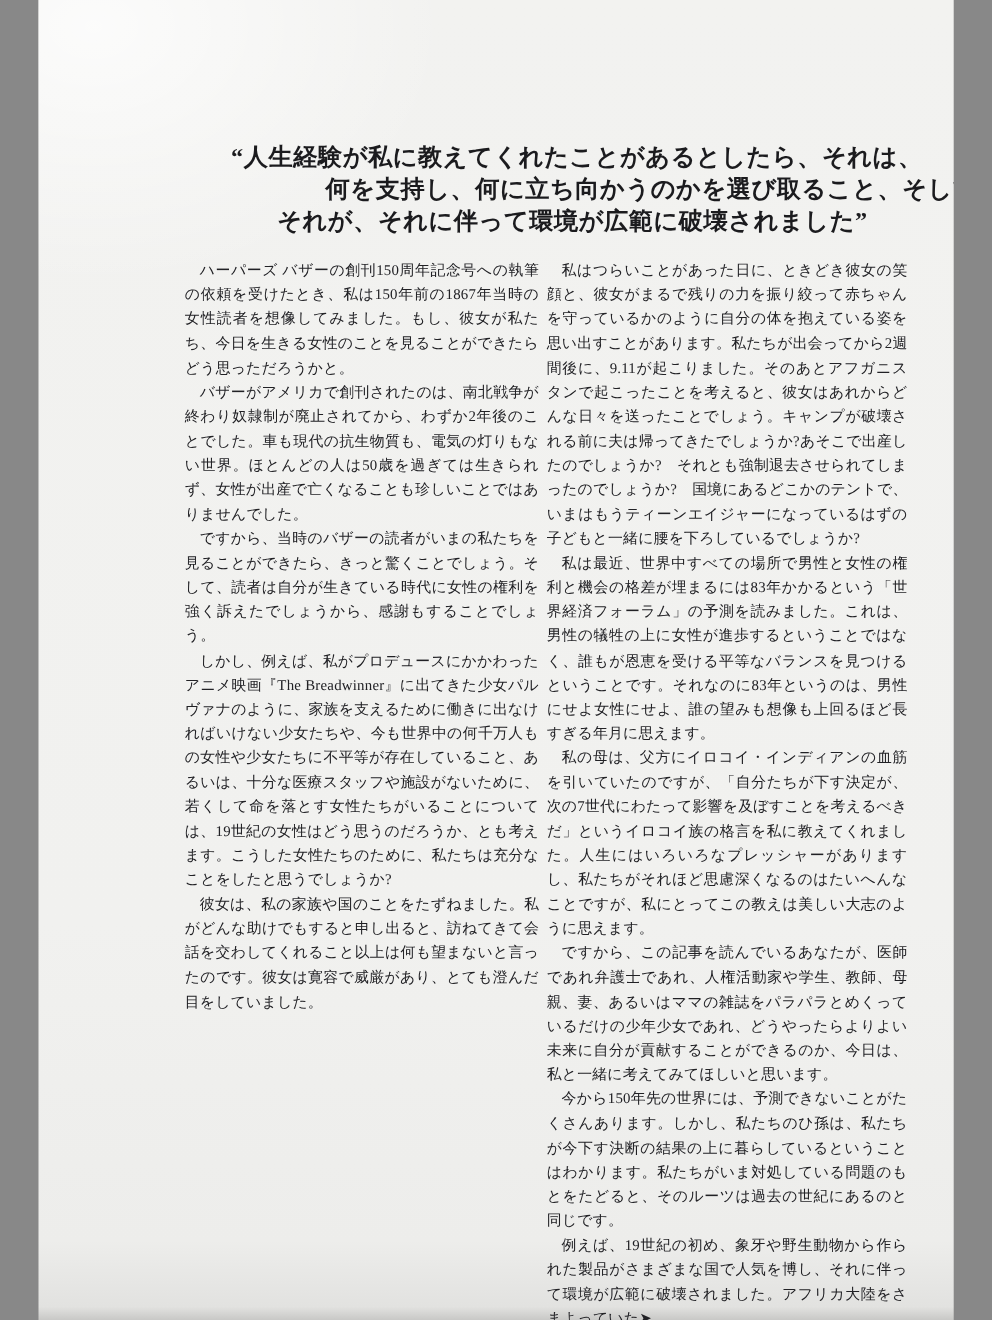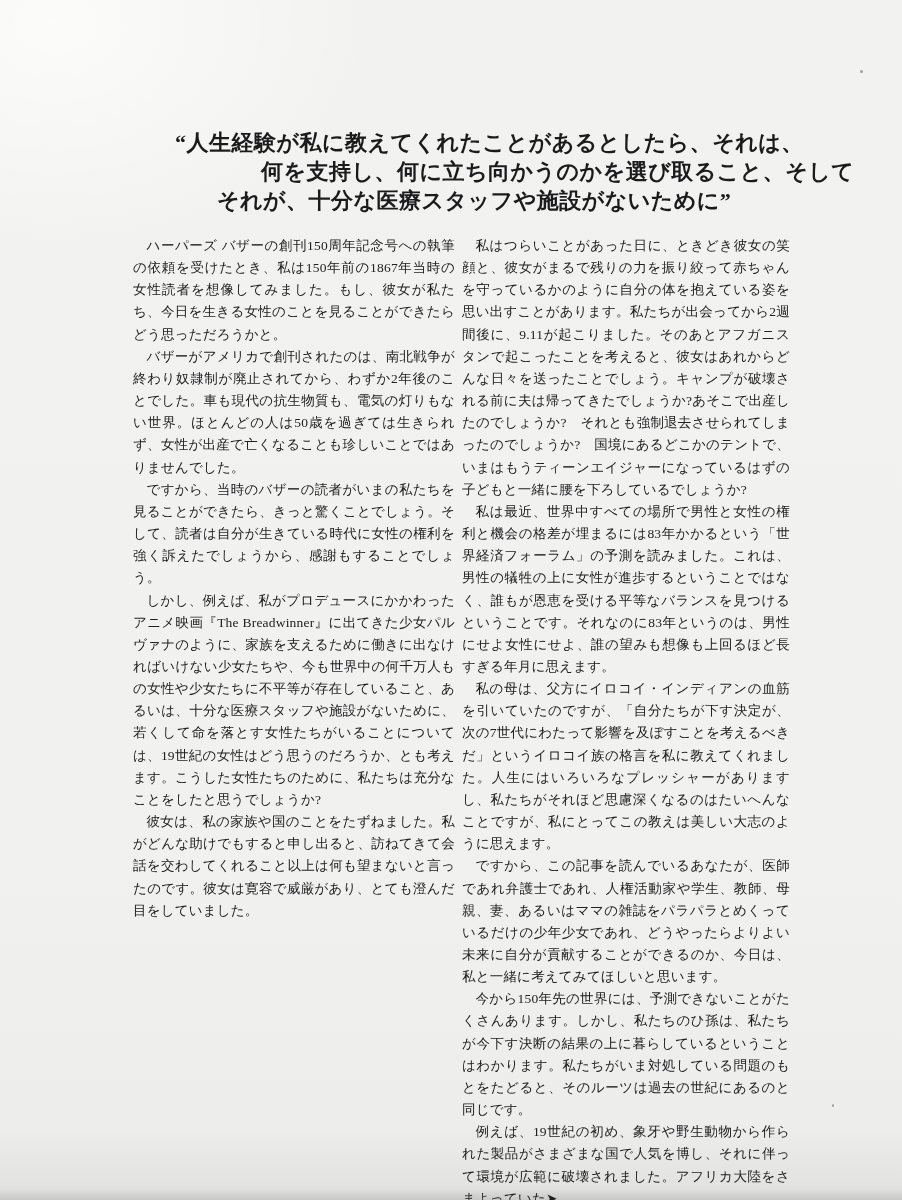--- a/index.html
+++ b/index.html
@@ -2,21 +2,21 @@
 <html><head>
 <meta charset="utf-8">
 <style>
   html, body {
     margin: 0;
     padding: 0;
     background: #888;
   }
   .page {
     position: relative;
-    width: 902px;
+    width: 832px;
     height: 1200px;
     margin: 0 auto;
     overflow: hidden;
     background:
       radial-gradient(ellipse 520px 380px at 6% 2%, rgba(255,255,255,0.75), rgba(255,255,255,0) 62%),
       linear-gradient(180deg, #f2f2f0 0%, #f1f1ef 70%, #ededeb 94%, #e2e2e0 99%, #c8c8c6 100%);
     font-family: "Liberation Serif", "DejaVu Serif", serif;
   }
   .scan-speck {
     position: absolute;
@@ -94,21 +94,21 @@
 
 <div class="page">
 
   <div class="scan-speck speck-1"></div>
   <div class="scan-speck speck-2"></div>
   <div class="scan-speck speck-3"></div>
 
   <header class="quote-block">
     <div class="quote-line l1">“人生経験が私に教えてくれたことがあるとしたら、それは、</div>
     <div class="quote-line l2">何を支持し、何に立ち向かうのかを選び取ること、そして</div>
-    <div class="quote-line l3">それが、十分な医療スタッフや施設がないために”</div>
+    <div class="quote-line l3">それが、それに伴って環境が広範に破壊されました”</div>
   </header>
 
   <main class="columns">
     <div class="col col-left">
       <p>ハーパーズ バザーの創刊150周年記念号への執筆の依頼を受けたとき、私は150年前の1867年当時の女性読者を想像してみました。もし、彼女が私たち、今日を生きる女性のことを見ることができたらどう思っただろうかと。</p>
       <p>バザーがアメリカで創刊されたのは、南北戦争が終わり奴隷制が廃止されてから、わずか2年後のことでした。車も現代の抗生物質も、電気の灯りもない世界。ほとんどの人は50歳を過ぎては生きられず、女性が出産で亡くなることも珍しいことではありませんでした。</p>
       <p>ですから、当時のバザーの読者がいまの私たちを見ることができたら、きっと驚くことでしょう。そして、読者は自分が生きている時代に女性の権利を強く訴えたでしょうから、感謝もすることでしょう。</p>
       <p>しかし、例えば、私がプロデュースにかかわったアニメ映画『The Breadwinner』に出てきた少女パルヴァナのように、家族を支えるために働きに出なければいけない少女たちや、今も世界中の何千万人もの女性や少女たちに不平等が存在していること、あるいは、十分な医療スタッフや施設がないために、若くして命を落とす女性たちがいることについては、19世紀の女性はどう思うのだろうか、とも考えます。こうした女性たちのために、私たちは充分なことをしたと思うでしょうか?</p>
       <p>彼女は、私の家族や国のことをたずねました。私がどんな助けでもすると申し出ると、訪ねてきて会話を交わしてくれること以上は何も望まないと言ったのです。彼女は寛容で威厳があり、とても澄んだ目をしていました。</p>
     </div>

